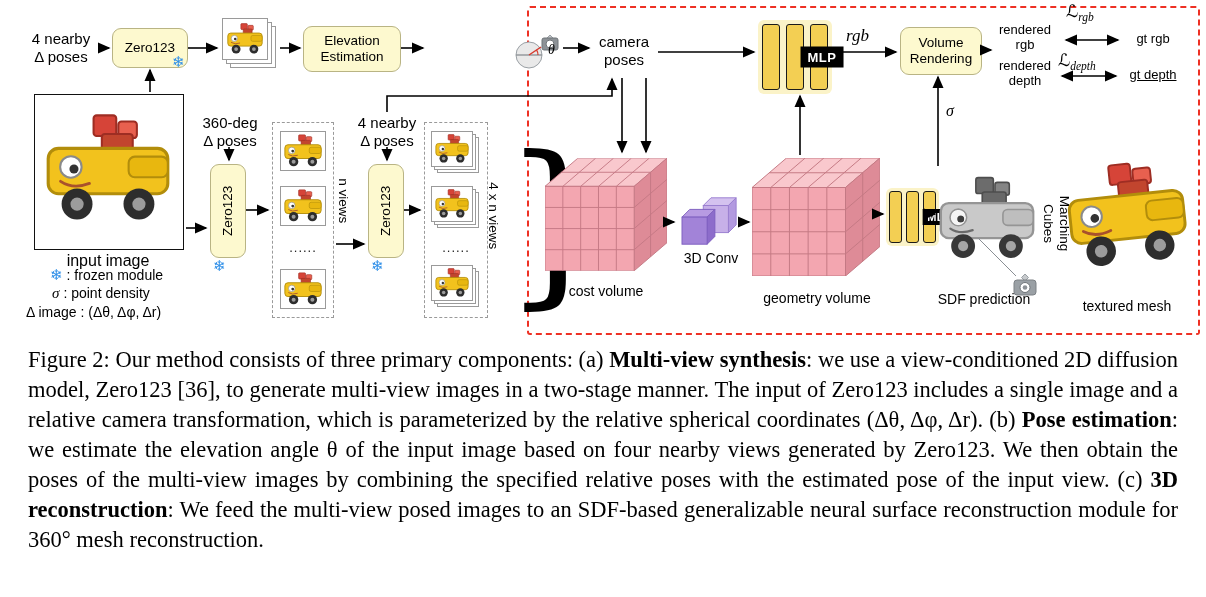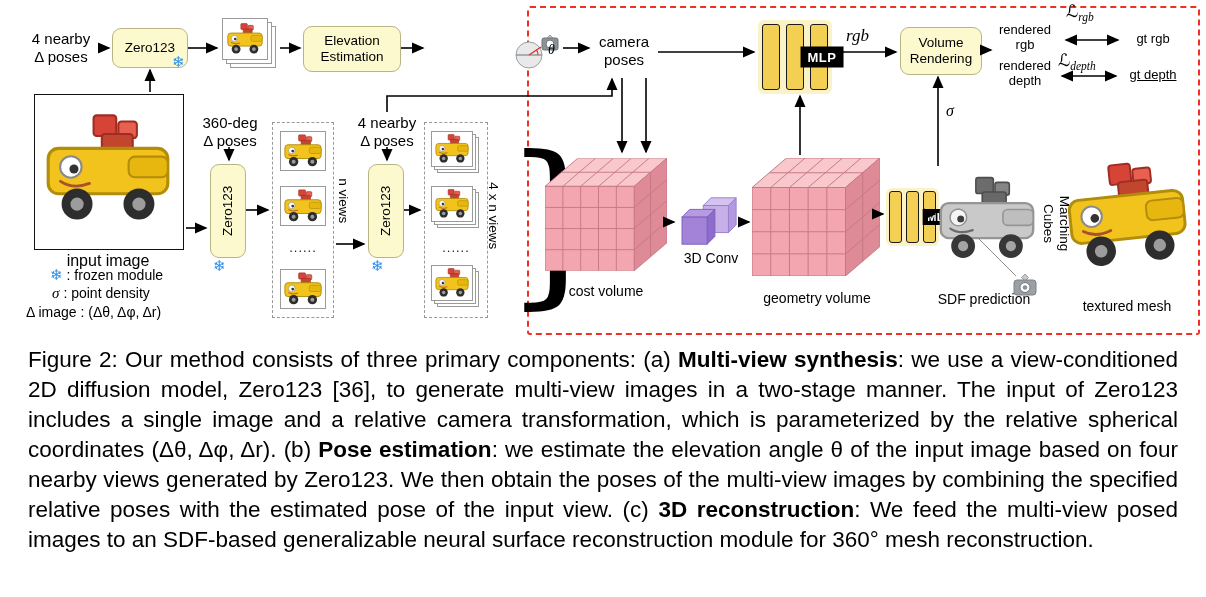--- a/index.html
+++ b/index.html
@@ -26,21 +26,21 @@
   .vert span{transform:rotate(90deg);white-space:pre;text-align:center;line-height:1.15;font-size:13.5px;}
   .mlp{position:absolute;background:#fbf3c8;border-radius:6px;padding:4px;display:flex;gap:6px;}
   .mlp .bar{background:#f3cf53;border:1.6px solid #1a1a1a;border-radius:3px;}
   .mlp .tag{position:absolute;left:50%;top:50%;transform:translate(-50%,-50%);
             background:#000;color:#fff;font-weight:bold;padding:3px 7px;letter-spacing:.5px;margin-left:27px;}
   .ital-serif{position:absolute;font-family:"Liberation Serif",serif;font-style:italic;}
   .loss{position:absolute;font-family:"DejaVu Sans","Liberation Serif",serif;font-style:italic;font-size:17px;}
   .loss sub{font-family:"Liberation Serif",serif;font-size:11.5px;font-style:italic;}
   .brace{position:absolute;font-family:"DejaVu Serif",serif;font-size:178px;line-height:.92;color:#000;}
   .caption{position:absolute;left:28px;top:345px;width:1150px;margin:0;
-           font-family:Liberation Sans, sans-serif;font-size:22.5px;line-height:30px;
+           font-family:Liberation Serif, serif;font-size:22.5px;line-height:30px;
            text-align:justify;color:#000;}
   .caption b{font-weight:bold;}
   .arrows{position:absolute;left:0;top:0;pointer-events:none;}
   .gray{filter:grayscale(1) brightness(1.08) contrast(.92);}
   .legend-row{position:absolute;font-size:14px;display:flex;gap:4px;align-items:baseline;}
   .legend-row .snow-inline{color:#2f8fe8;font-size:15px;}
   .legend-row .sig{font-family:"Liberation Serif",serif;font-style:italic;font-size:15px;}
 </style>
 </head>
 <body>

